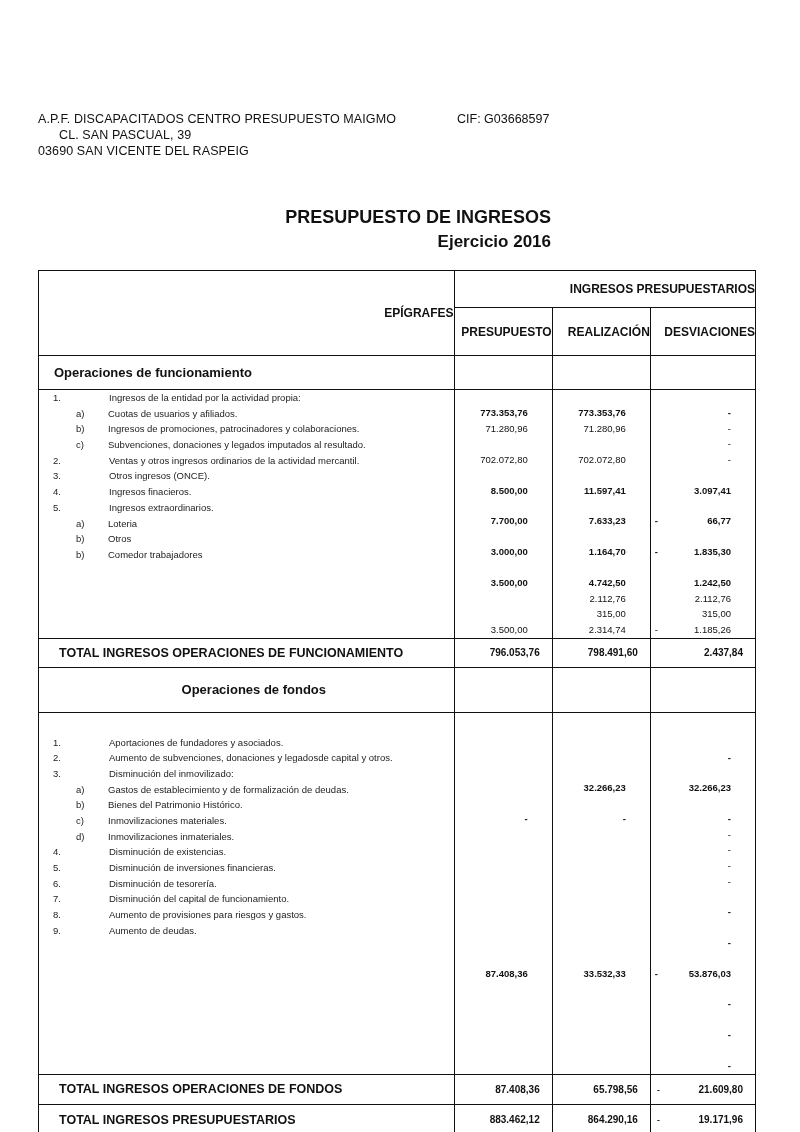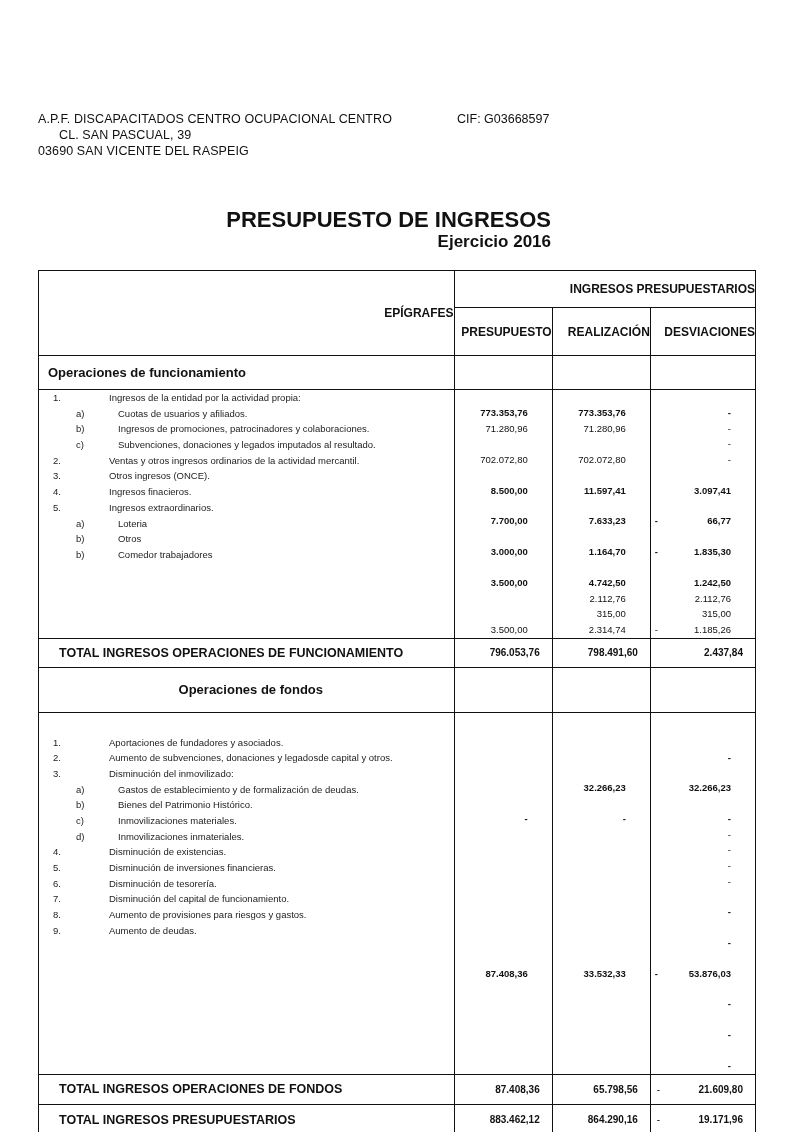--- a/index.html
+++ b/index.html
@@ -1,56 +1,56 @@
 <!DOCTYPE html>
 <html><head>
 <meta charset="utf-8">
 <style>
   html, body { margin:0; padding:0; background:#ffffff; }
   body { width:800px; height:1132px; position:relative; overflow:hidden;
          font-family:"Liberation Sans", sans-serif; color:#111; }
   .hdr-line { position:absolute; left:38px; font-size:12.5px; letter-spacing:0.1px; }
   #cif { position:absolute; left:457px; top:112px; font-size:12.5px; }
   .title { position:absolute; right:250px; font-weight:bold; font-family:"Liberation Sans", sans-serif; }
-  #title-main { top:207px; font-size:22px; right:249px; }
+  #title-main { top:207px; font-size:18px; right:249px; }
   #title-sub { top:232px; font-size:17px; right:249px; }
 
   table.budget { position:absolute; left:38px; top:270px; border-collapse:collapse; width:718px; }
   table.budget td, table.budget th { border:1.5px solid #111; padding:0; }
   th { font-size:12px; font-weight:bold;text-align:right; }
   .col-ep { width:415px; }
   .col-n { width:98px; }
   .col-d { width:105px; }
 
   .h1 { height:37px; }
   .h2 { height:48px; }
   .section-row td { height:33px; font-weight:bold; font-size:13px; }
-  .section-row td.label { padding-left:9px; }
+  .section-row td.label { padding-left:15px; }
   .body-cell { vertical-align:top; }
   .total-row td { height:28px; font-weight:bold; }
   .total-row td.label { padding-left:20px; font-size:12.5px; }
   .total-row td.num { font-size:10px; text-align:right; padding-right:12px; }
   .total-row td.desv { position:relative; }
 
   .lines { padding-top:16px; padding-bottom:6px; }
   .line { height:15.7px; line-height:15.7px; font-size:9.5px; white-space:nowrap; position:relative; color:#222; }
   .line .no { position:absolute; left:14px; }
   .line .txt { position:absolute; left:37px;margin-left:33px; }
   .line.sub .no { left:37px; }
-  .line.sub .txt { left:46px;text-align:center; }
+  .line.sub .txt { left:36px;text-align:center; }
   .num-line { height:15.7px; line-height:15.7px; font-size:9.5px; text-align:right; padding-right:24px; white-space:nowrap; position:relative; }
   .num-line.bold { font-weight:bold;margin-top:15px; }
   .desv-line { padding-right:24px; }
   .neg { position:absolute; left:4px; }
   .total-row .neg { left:6px; font-weight:normal; }
 </style>
 </head>
 <body>
 
-<div class="hdr-line" style="top:112px;">A.P.F. DISCAPACITADOS CENTRO OCUPACIONAL CENTRO</div>
+<div class="hdr-line" style="top:112px;">A.P.F. DISCAPACITADOS CENTRO PRESUPUESTO MAIGMO</div>
 <div id="cif">CIF: G03668597</div>
 <div class="hdr-line" style="top:128px;margin-left:21px;">CL. SAN PASCUAL, 39</div>
 <div class="hdr-line" style="top:144px;">03690 SAN VICENTE DEL RASPEIG</div>
 
 <div id="title-main" class="title">PRESUPUESTO DE INGRESOS</div>
 <div id="title-sub" class="title">Ejercicio 2016</div>
 
 <table class="budget">
   <colgroup>
     <col class="col-ep">

